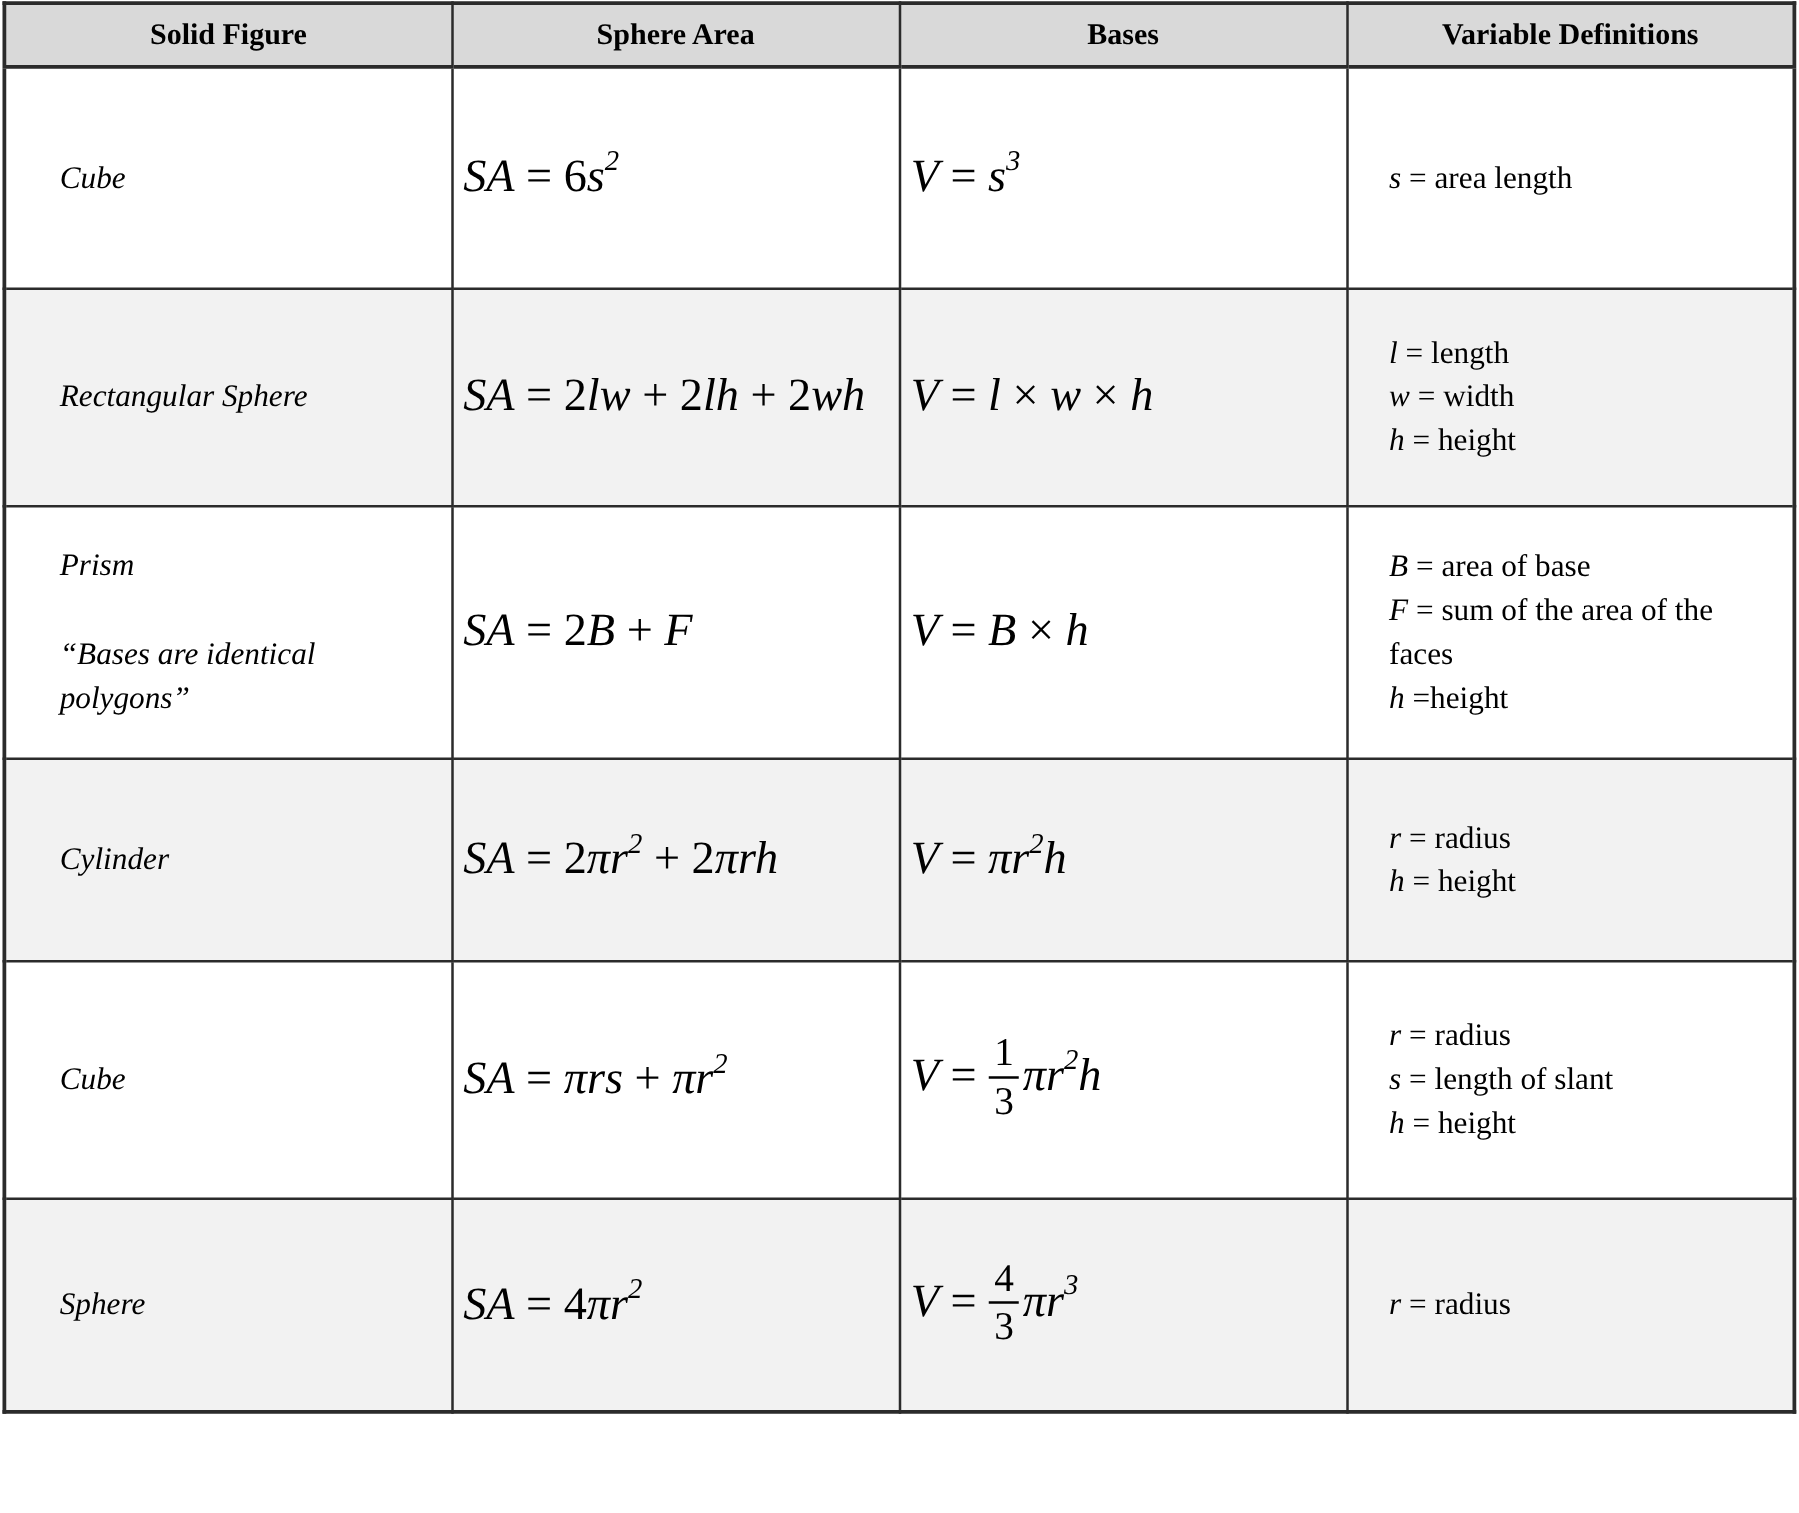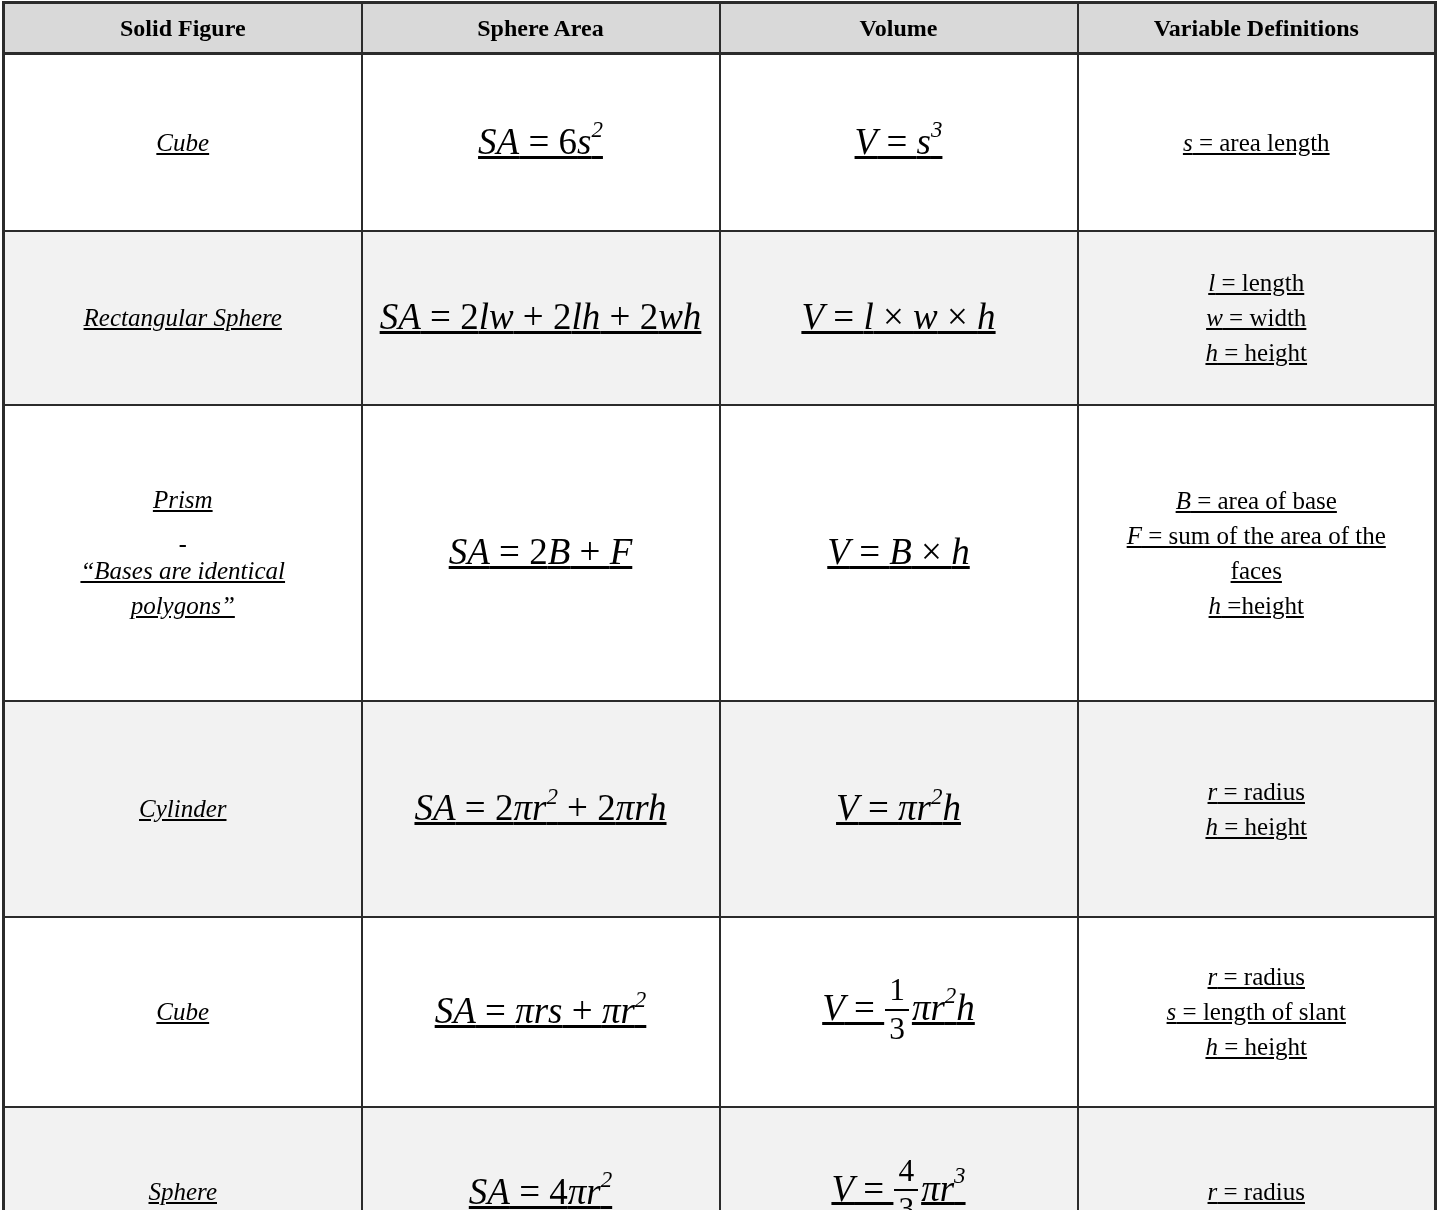--- a/index.html
+++ b/index.html
@@ -27,25 +27,23 @@
     border-bottom-width:3px;
     height:40px;
     font-size:24px;
     font-weight:bold;
     text-align:center;
     vertical-align:middle;
     padding:4px 0;
   }
   td{
     border:2px solid var(--border);
-    text-align:center;
     vertical-align:middle;
     padding:4px 8px;
     background:#ffffff;
-    text-decoration:underline;
   }
   tbody tr:nth-child(even) td{background:var(--stripe-bg);}
   .it{font-style:italic;}
   .formula{
     font-size:37px;
     line-height:1.25;
   }
   .formula sup{
     font-size:0.62em;
     position:relative;
@@ -79,21 +77,21 @@
   }
 </style>
 </head>
 <body>
 
 <table>
   <thead>
     <tr>
       <th>Solid Figure</th>
       <th>Sphere Area</th>
-      <th>Volume</th>
+      <th>Bases</th>
       <th>Variable Definitions</th>
     </tr>
   </thead>
   <tbody>
       <tr style="height: 177px;">
     <td>
       <div class="figure-lines">
             <div><span class="it">Cube</span></div>
           </div>
     </td>
@@ -122,21 +120,21 @@
       <div class="formula"><span class="it">V</span><span> = </span><span class="it">l</span><span> × </span><span class="it">w</span><span> × </span><span class="it">h</span></div>
     </td>
     <td>
       <div class="def-lines">
             <div><span class="it">l</span><span> = length</span></div>
             <div><span class="it">w</span><span> = width</span></div>
             <div><span class="it">h</span><span> = height</span></div>
           </div>
     </td>
   </tr>
-      <tr style="height: 296px;">
+      <tr style="height: 202px;">
     <td>
       <div class="figure-lines">
             <div><span class="it">Prism</span></div>
             <div>&nbsp;</div>
             <div><span class="it">“Bases are identical polygons”</span></div>
           </div>
     </td>
     <td>
       <div class="formula"><span class="it">SA</span><span> = 2</span><span class="it">B</span><span> + </span><span class="it">F</span></div>
     </td>
@@ -144,21 +142,21 @@
       <div class="formula"><span class="it">V</span><span> = </span><span class="it">B</span><span> × </span><span class="it">h</span></div>
     </td>
     <td>
       <div class="def-lines">
             <div><span class="it">B</span><span> = area of base</span></div>
             <div><span class="it">F</span><span> = sum of the area of the faces</span></div>
             <div><span class="it">h</span><span> =height</span></div>
           </div>
     </td>
   </tr>
-      <tr style="height: 216px;">
+      <tr style="height: 162px;">
     <td>
       <div class="figure-lines">
             <div><span class="it">Cylinder</span></div>
           </div>
     </td>
     <td>
       <div class="formula"><span class="it">SA</span><span> = 2</span><span class="it">πr</span><sup class="it">2</sup><span> + 2</span><span class="it">πrh</span></div>
     </td>
     <td>
       <div class="formula"><span class="it">V</span><span> = </span><span class="it">πr</span><sup class="it">2</sup><span class="it">h</span></div>

